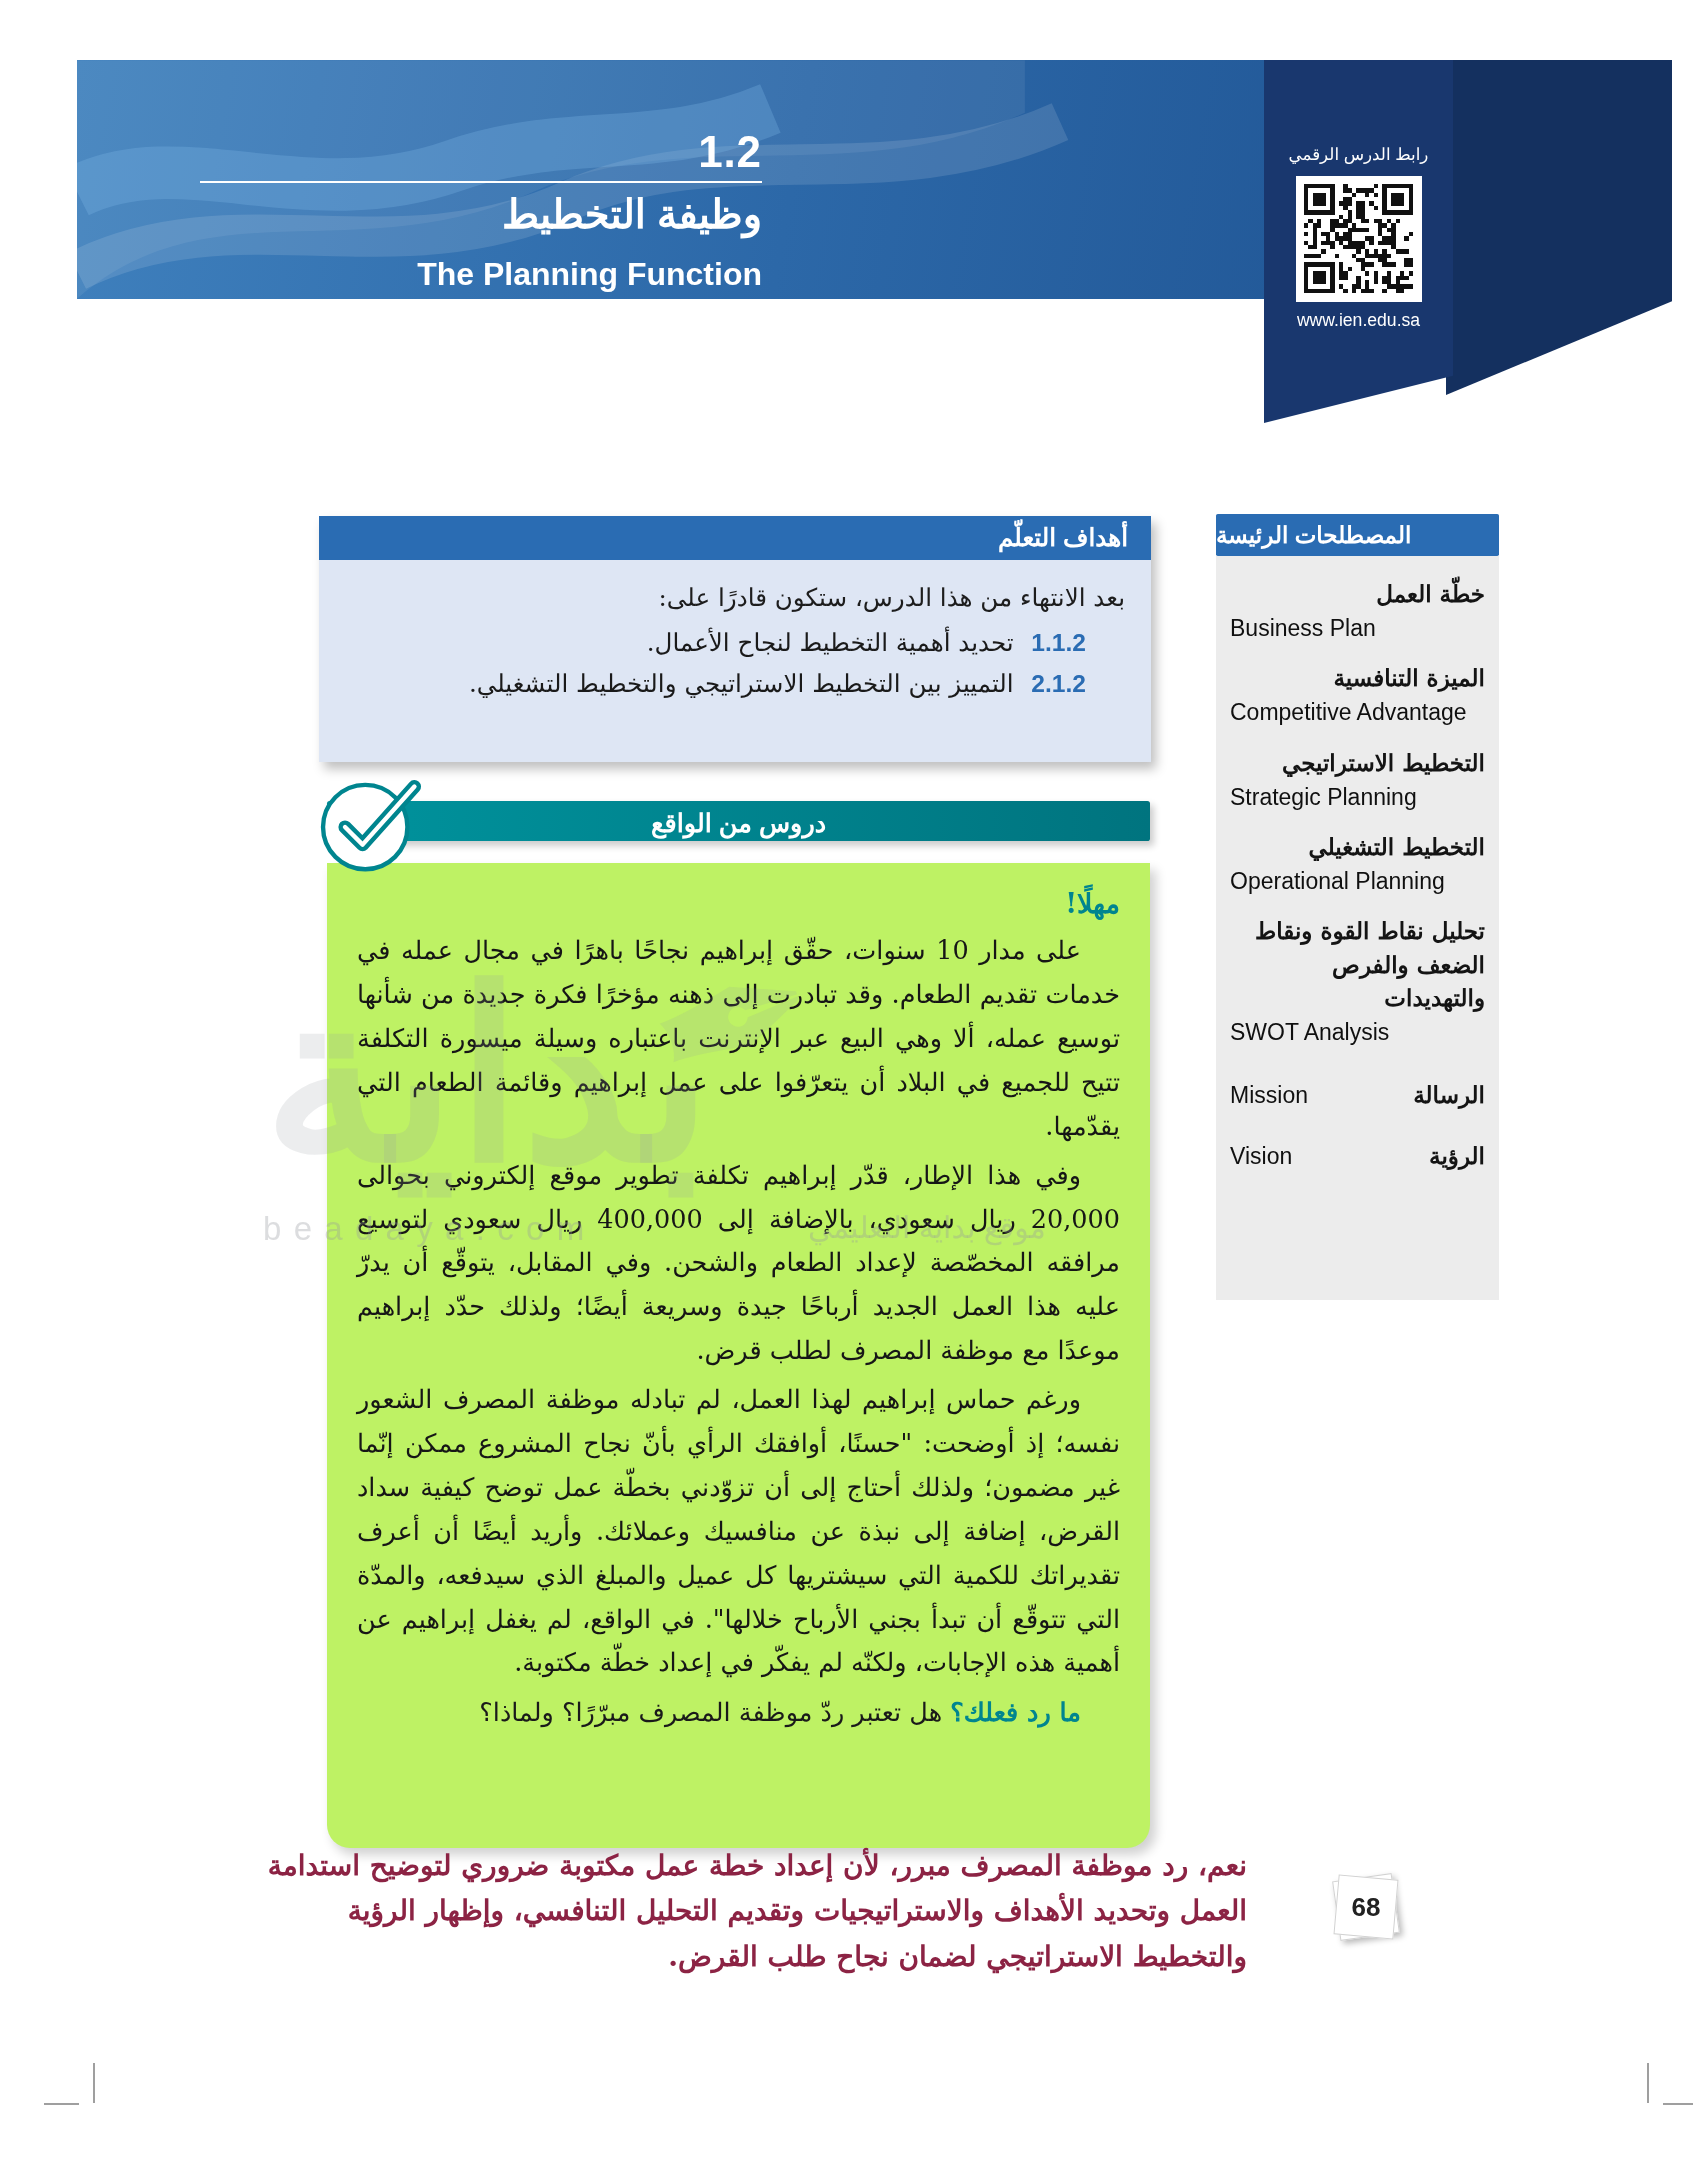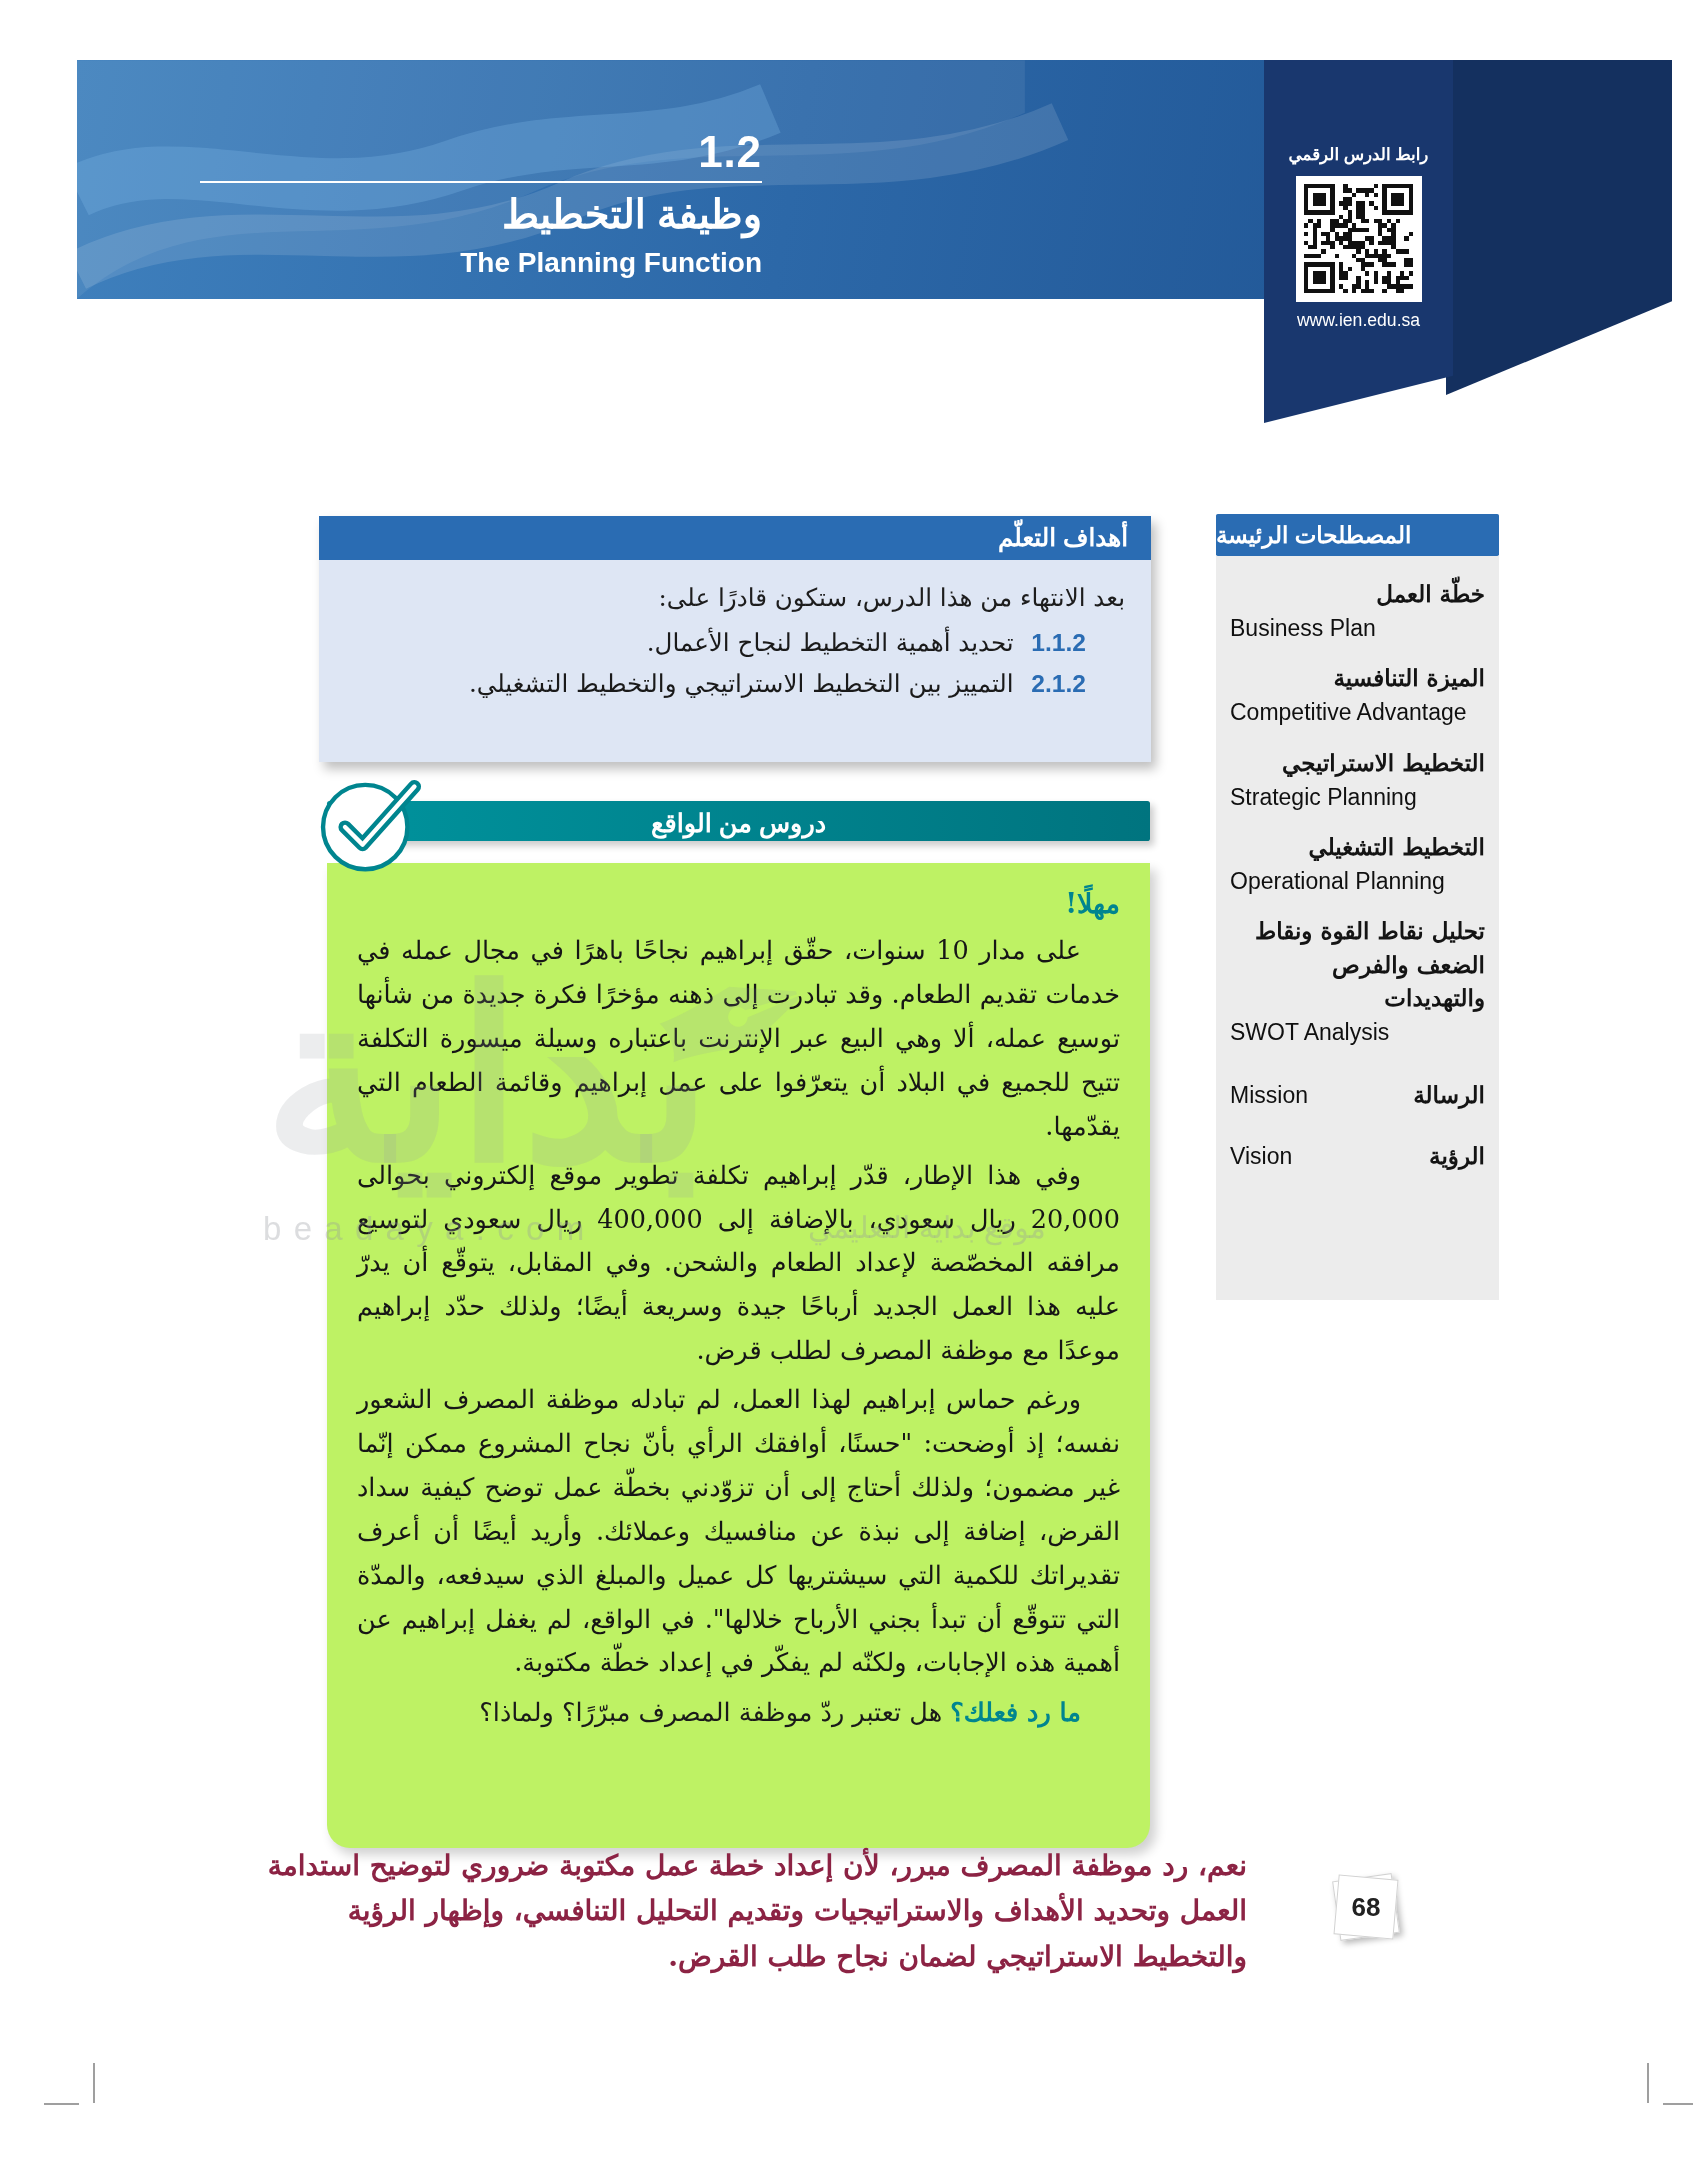--- a/index.html
+++ b/index.html
@@ -21,28 +21,28 @@
   }
   .banner-waves { position:absolute; left:0; top:0; }
   .banner-wedge {
     position:absolute; left:1369px; top:0; width:226px; height:335px;
     background:#14305f; clip-path:polygon(0 0,100% 0,100% 72%,0 100%); z-index:1;
   }
   .qr-panel {
     position:absolute; left:1187px; top:0; width:189px; height:363px;
     background:#19376e; clip-path:polygon(0 0,100% 0,100% 87%,0 100%); z-index:2;
   }
-  .qr-caption { margin-top:84px; text-align:center; color:#fff; font-size:16.7px; letter-spacing:0.9px; font-weight:bold; }
+  .qr-caption { margin-top:84px; text-align:center; color:#fff; font-size:16.7px; letter-spacing:0.9px; font-weight:normal; }
   .qr-box { width:126px; height:126px; background:#fff; margin:10.5px auto 8.8px; padding:8.8px; }
   .qr-url { text-align:center; color:#fff; font-size:17.6px; }
   .banner-title { position:absolute; left:123px; top:67px; width:562px; text-align:right; color:#fff; z-index:3; }
   .lesson-number { font-size:44px; font-weight:bold; letter-spacing:0.9px; }
   .title-divider { border-bottom:2.6px solid #ffffff; margin:3.5px 0 8.8px; }
   .title-ar { font-size:40px; font-weight:bold; direction:rtl; }
-  .title-en { font-size:28px; font-weight:bold; margin-top:10px; }
+  .title-en { font-size:32px; font-weight:bold; margin-top:19px; }
 
   
   .obj-box { position:absolute; left:319px; top:516px; width:832px; box-shadow:5.3px 7px 10.5px rgba(0,0,0,0.25); z-index:4; }
   .obj-header {
     height:44px; background:#2a6cb3; color:#fff; direction:rtl; text-align:right;
     padding:0 23px; font-size:24.6px; font-weight:bold; line-height:44px;
   }
   .obj-body { background:#dee6f4; padding:23px 26px 8.8px; direction:rtl; height:202px; }
   .obj-intro { font-size:24.6px; color:#1d1d1d; margin-bottom:16px; }
   .obj-item { display:flex; gap:17.6px; padding-right:39px; margin-bottom:12.3px; font-size:24.6px; align-items:baseline; }

